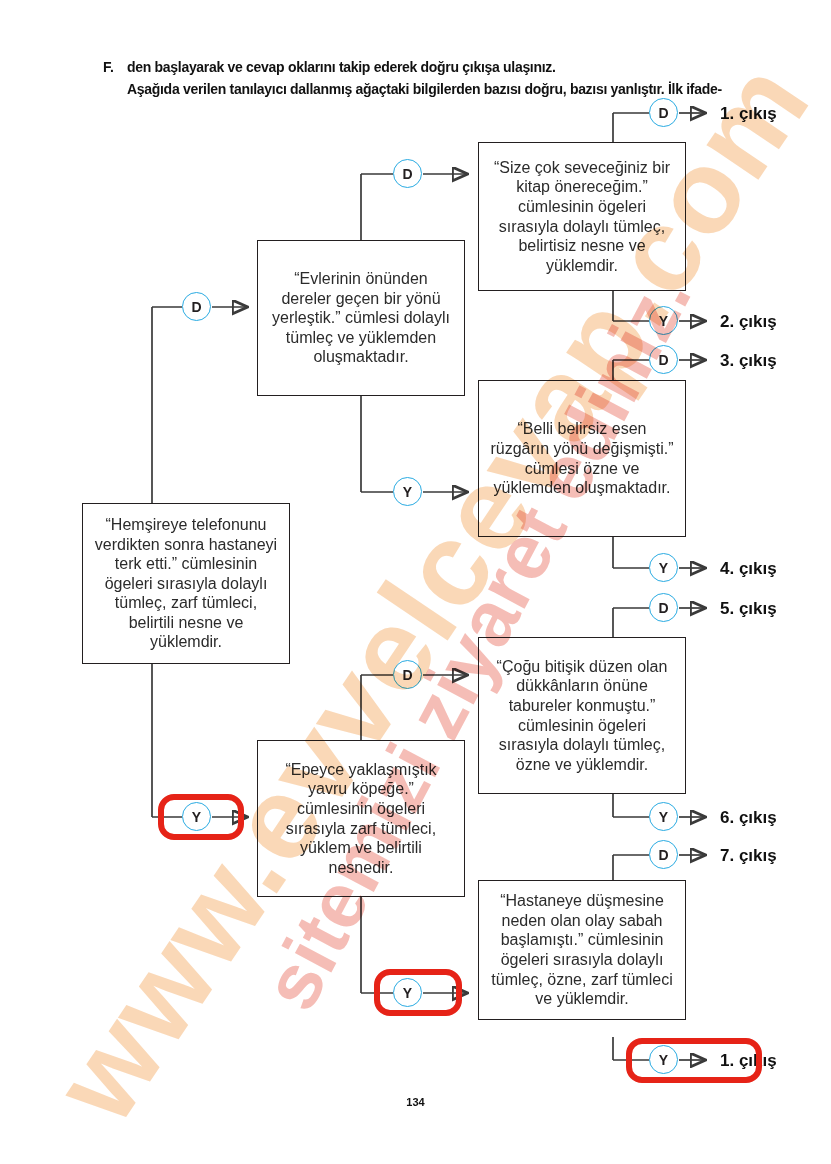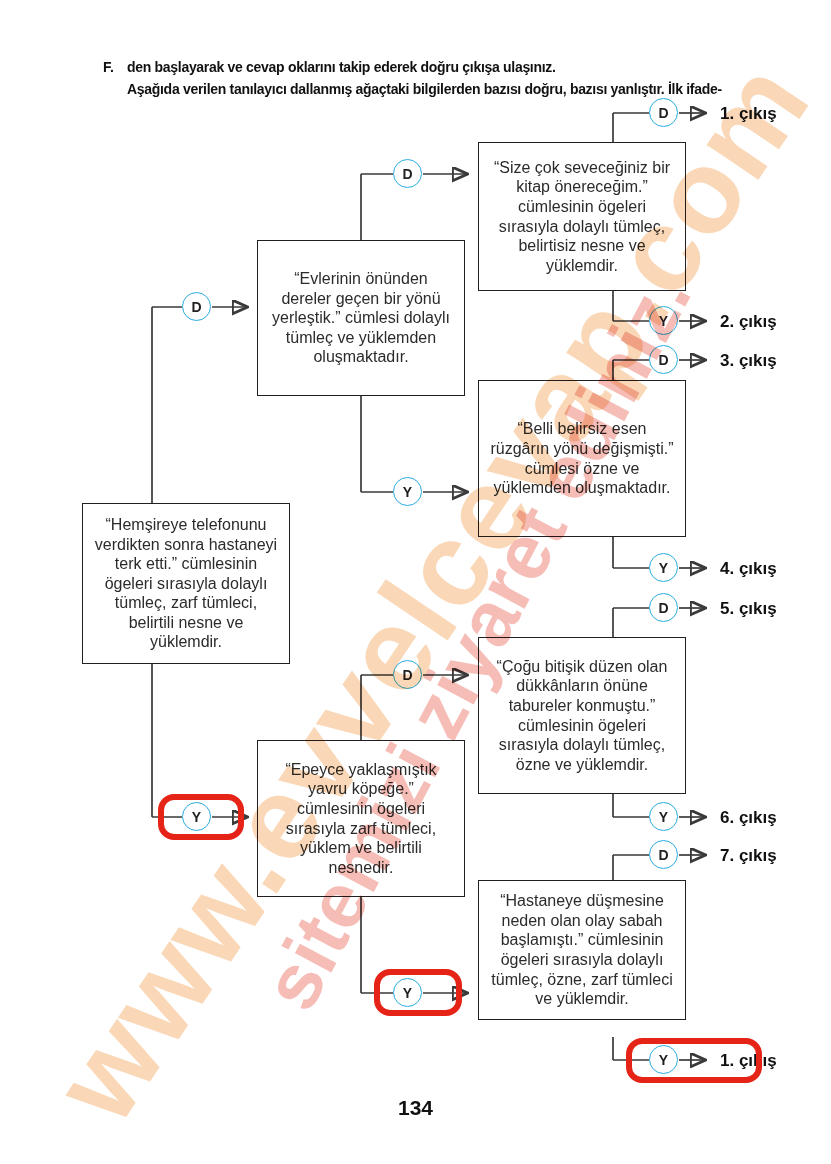--- a/index.html
+++ b/index.html
@@ -92,21 +92,21 @@
   .wm-visit {
     left:70px; top:600px; width:810px;
     font-size:78px;
     color:rgba(235,118,102,0.48);
     transform:rotate(-62deg);
   }
 
   
   .page-number {
     position:absolute; left:0; right:0; top:1096px; z-index:2;
-    text-align:center; font-weight:bold; font-size:21px; color:#111;
+    text-align:center; font-weight:bold; font-size:11px; color:#111;
   }
 </style>
 </head>
 <body>
 
 <svg class="connectors" width="831" height="1164" viewBox="0 0 831 1164">
   <defs>
     <marker id="arr" markerWidth="10" markerHeight="9" refX="8" refY="4" orient="auto">
       <path d="M0,0 L9,4 L0,8 Z" fill="#1a1a1a" stroke="none"></path>
     </marker>

